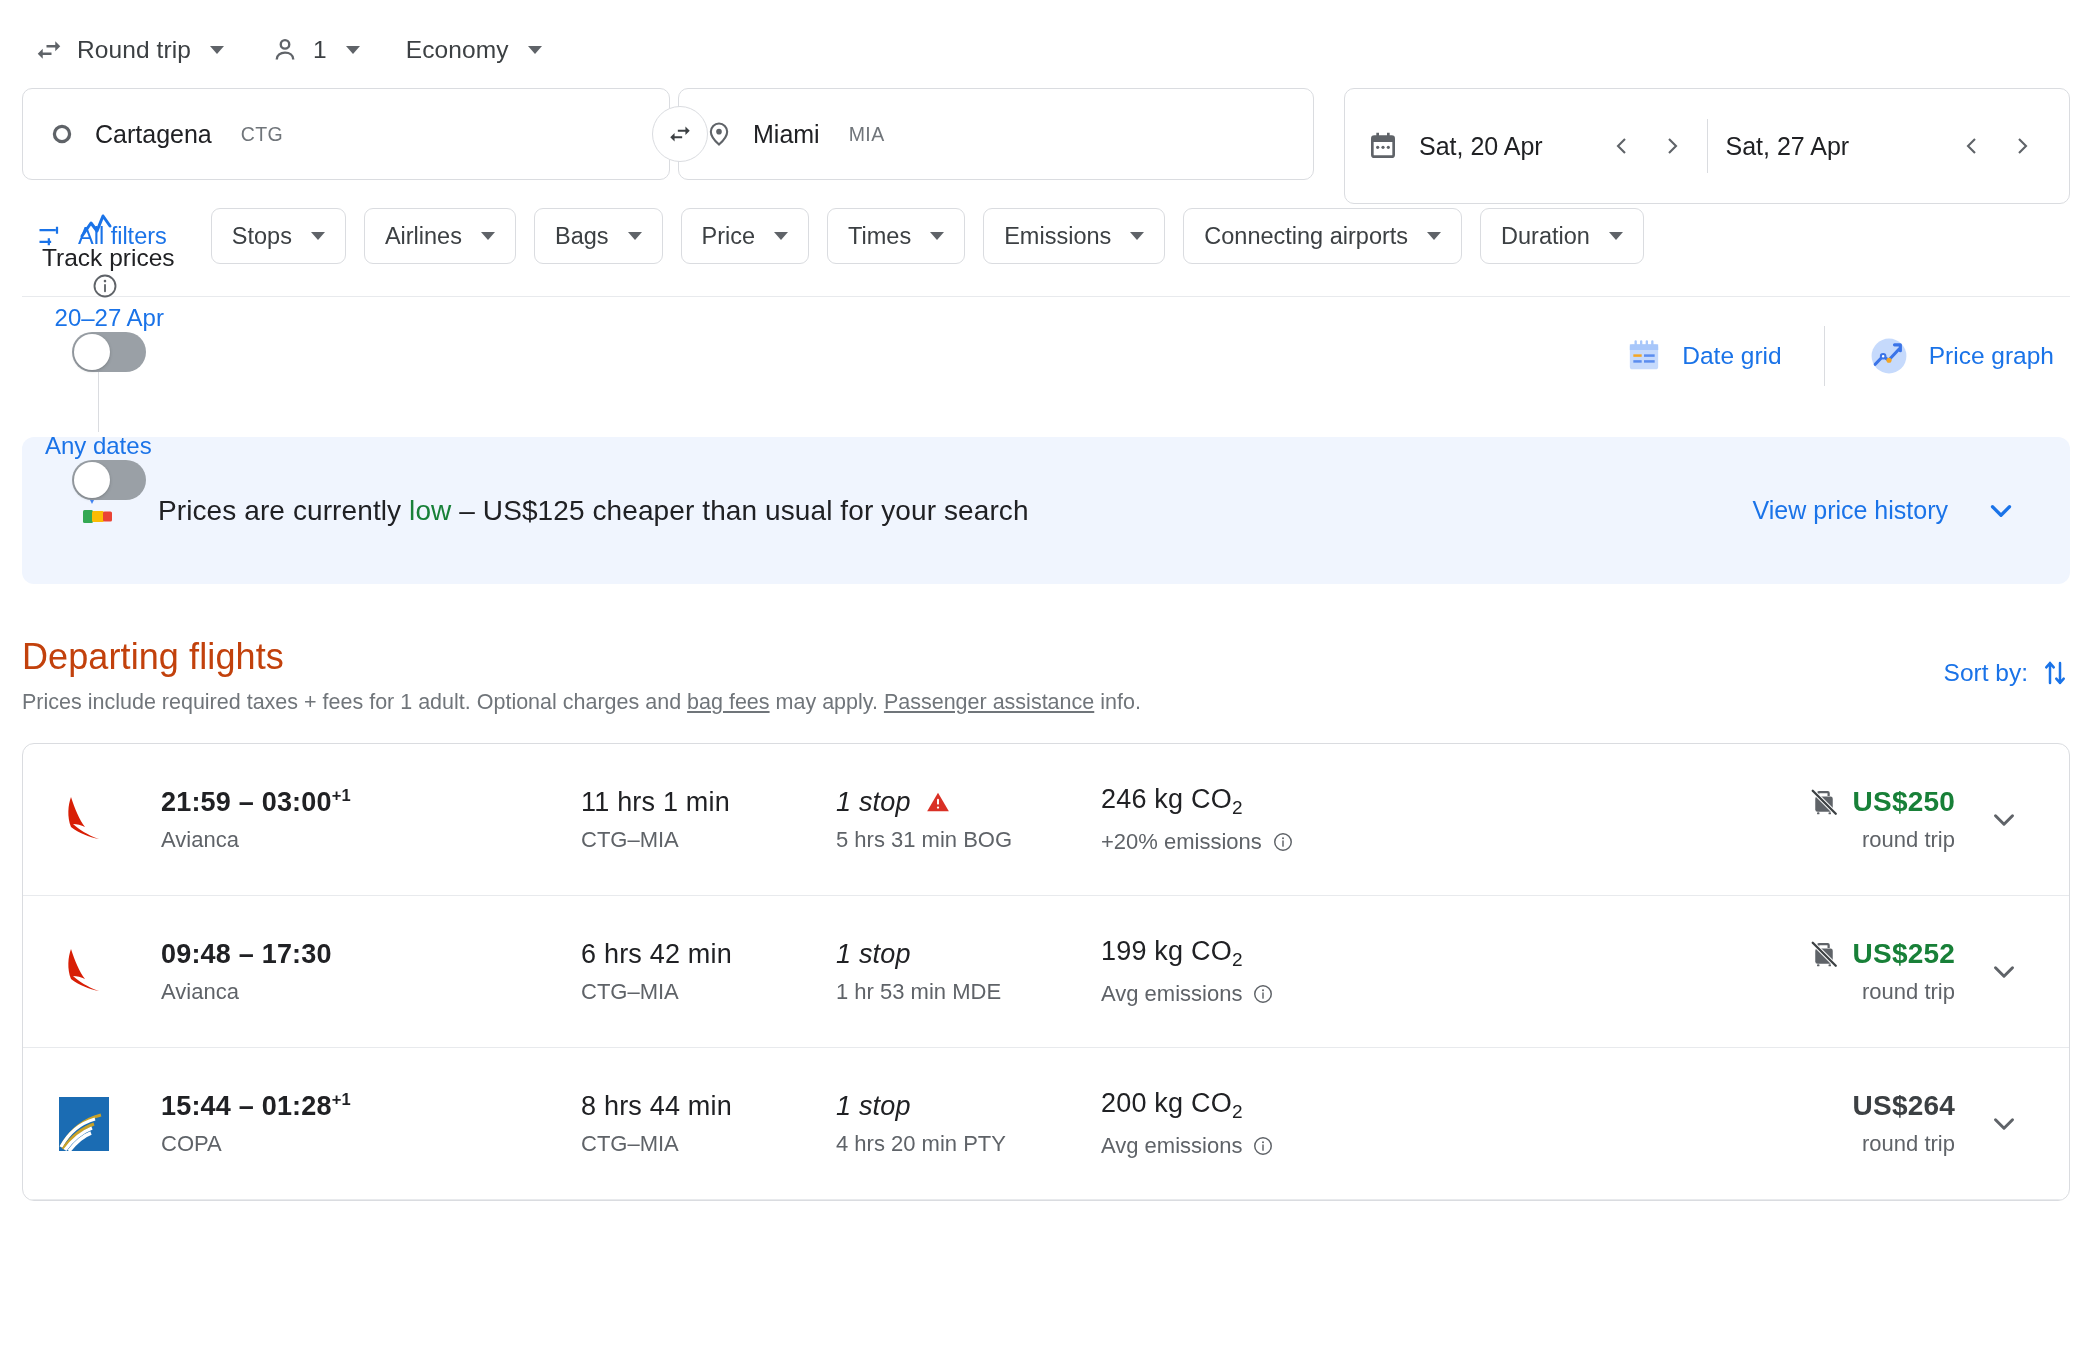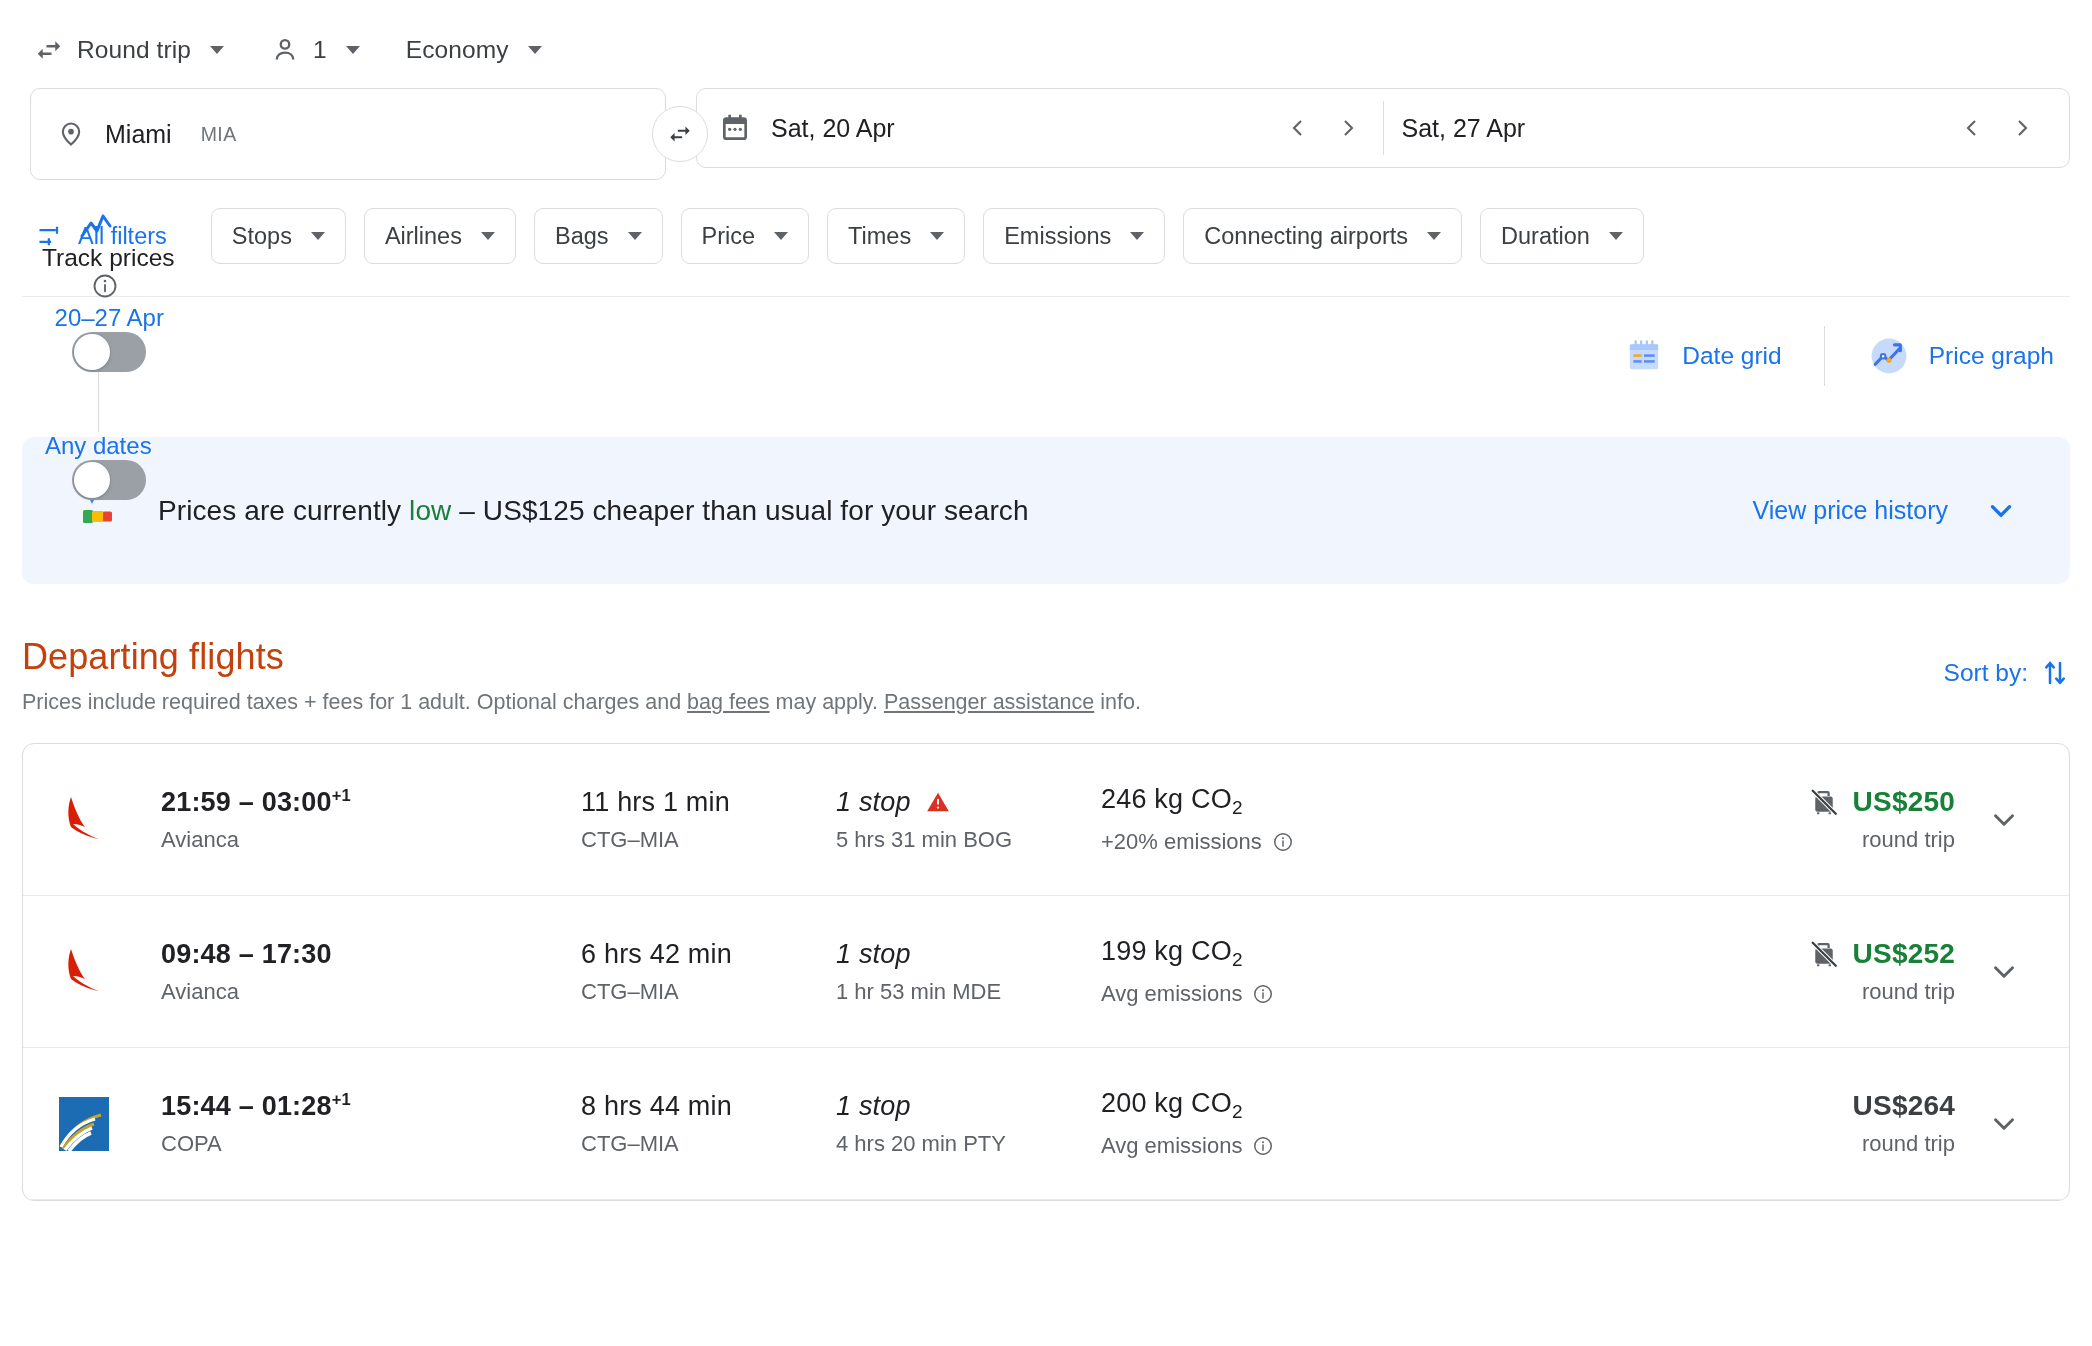--- a/index.html
+++ b/index.html
@@ -40,21 +40,21 @@
   .loccode { font-size: 19.5px; color: #70757a; margin-left: 9px; letter-spacing: .4px; }
   .swapbtn {
     position: absolute; left: 630px; top: 50%; transform: translateY(-50%);
     width: 56px; height: 56px; border-radius: 50%; background: #fff;
     border: 1px solid #dadce0; display: flex; align-items: center; justify-content: center;
     cursor: pointer; z-index: 5;
   }
   .datebox {
     flex: 1; display: flex; align-items: center;
     border: 1px solid #dadce0; border-radius: 10px; margin-left: 30px;
-    height: 80px; padding: 0 22px; background: #fff;
+    height: 116px; padding: 0 22px; background: #fff;
   }
   .dateseg { display: flex; align-items: center; flex: 1; }
   .datelabel { font-size: 25px; color: #202124; margin-left: 20px; white-space: nowrap; }
   .navbtn {
     width: 50px; height: 50px; border-radius: 50%; display: flex;
     align-items: center; justify-content: center; cursor: pointer; color: #5f6368;
   }
   .datedivider { width: 1px; height: 54px; background: #dadce0; margin: 0 10px; }
 
   
@@ -168,20 +168,29 @@
       <span class="opt-label">1</span>
       <span class="caret"></span>
     </div>
     <div class="opt" style="margin-left:22px;">
       <span class="opt-label">Economy</span>
       <span class="caret"></span>
     </div>
   </div>
 
   <div class="searchrow">
+    <div class="locbox origin">
+      <span class="ico">
+        <svg width="26" height="26" viewBox="0 0 24 24" fill="none" stroke="#5f6368" stroke-width="3">
+            <circle cx="12" cy="12" r="7"></circle>
+          </svg>
+      </span>
+      <span class="loctext">Cartagena</span>
+      <span class="loccode">CTG</span>
+    </div>
 
     <div class="swapbtn">
       <svg width="26" height="26" viewBox="0 0 24 24" fill="#3c4043">
           <path d="M6.99 11L3 15l3.99 4v-3H14v-2H6.99v-3zM21 9l-3.99-4v3H10v2h7.01v3L21 9z"></path>
         </svg>
     </div>
 
     <div class="locbox dest">
       <span class="ico">
         <svg width="28" height="28" viewBox="0 0 24 24" fill="none" stroke="#5f6368" stroke-width="1.8">

